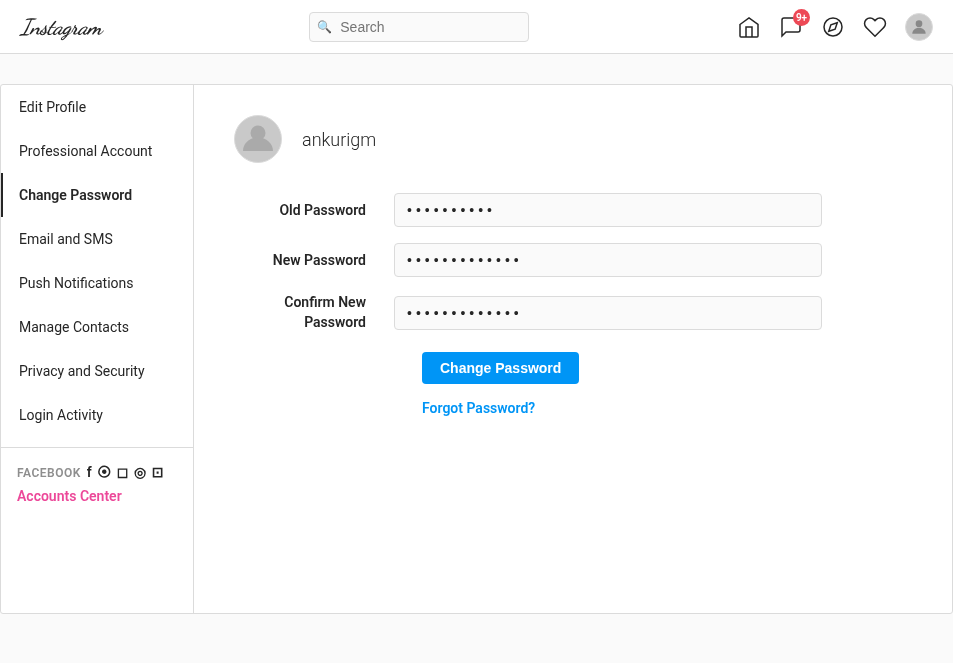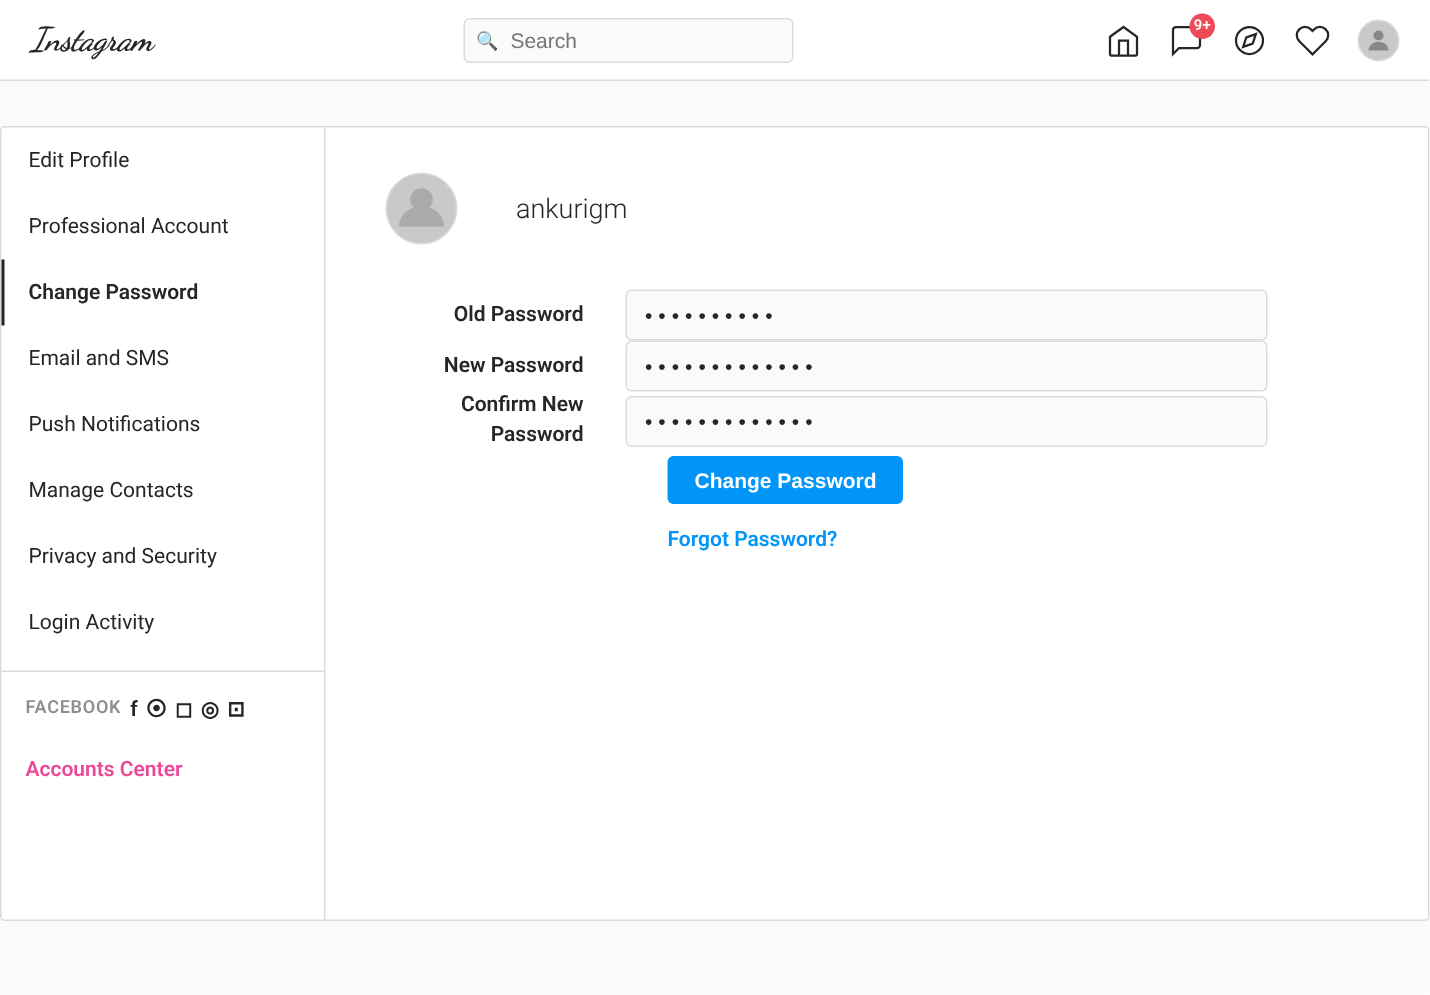--- a/index.html
+++ b/index.html
@@ -99,21 +99,21 @@
       margin: 30px auto;
       background: #fff;
       border: 1px solid #dbdbdb;
       border-radius: 3px;
       display: flex;
       min-height: 530px;
     }
 
     
     .sidebar {
-      width: 216px;
+      width: 193px;
       border-right: 1px solid #dbdbdb;
       flex-shrink: 0;
     }
     .sidebar-item {
       padding: 14px 16px;
       cursor: pointer;
       color: #262626;
       font-size: 14px;
       border-left: 2px solid transparent;
       transition: background 0.1s;
@@ -128,23 +128,23 @@
       padding: 16px 16px 8px 16px;
       border-top: 1px solid #dbdbdb;
       margin-top: 10px;
     }
     .facebook-label {
       font-size: 12px;
       font-weight: 600;
       color: #8e8e8e;
       letter-spacing: 0.5px;
       display: flex;
-      align-items: flex-start;
+      align-items: flex-end;
       gap: 6px;
-      margin-bottom: 24px;
+      margin-bottom: 8px;
     }
     .facebook-icons { display: flex; gap: 5px; align-items: center; }
     .fb-icon { font-size: 14px; color: #262626; }
     .accounts-center-link {
       color: #ec4899;
       font-size: 14px;
       font-weight: 600;
       cursor: pointer;
       text-decoration: none;
     }
@@ -153,21 +153,20 @@
     .content {
       flex: 1;
       padding: 30px 40px;
     }
 
     
     .profile-header {
       display: flex;
       align-items: center;
       margin-bottom: 30px;
-      gap: 19px;
     }
     .profile-avatar {
       width: 48px;
       height: 48px;
       border-radius: 50%;
       background: #c9c9c9;
       margin-right: 20px;
       overflow: hidden;
       display: flex;
       align-items: center;
@@ -179,20 +178,21 @@
     .profile-username {
       font-size: 18px;
       font-weight: 300;
       color: #262626;
     }
 
     
     .form-row {
       display: flex;
       align-items: center;
+      margin-bottom: 16px;
     }
     .form-label {
       width: 160px;
       text-align: right;
       padding-right: 28px;
       font-weight: 600;
       font-size: 14px;
       color: #262626;
       flex-shrink: 0;
     }

